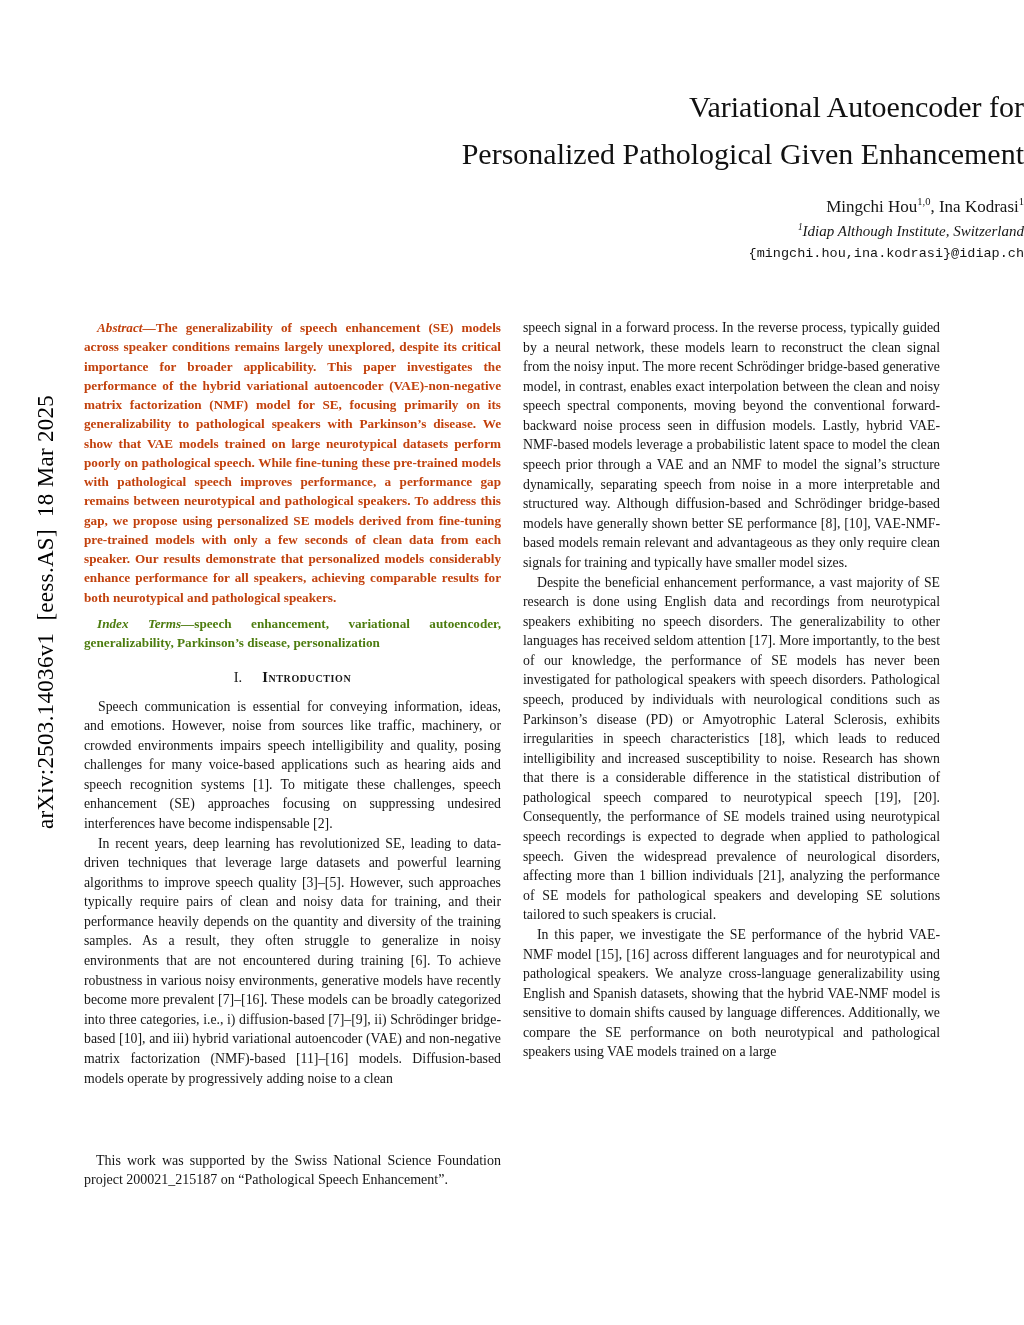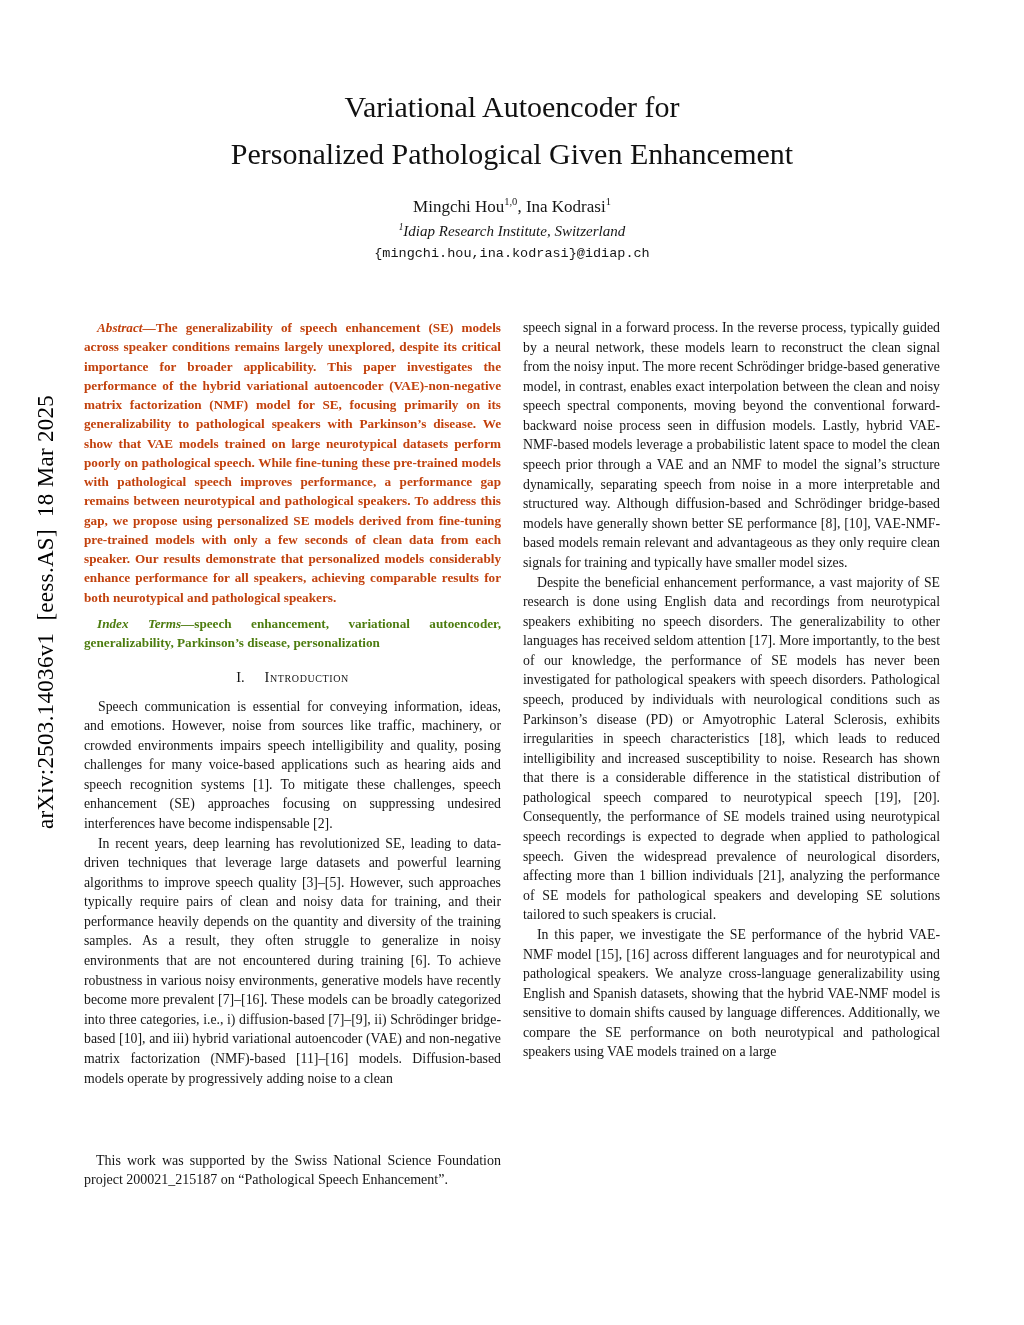--- a/index.html
+++ b/index.html
@@ -28,21 +28,21 @@
     font-size: 23px;
     color: #000000;
     letter-spacing: 0.3px;
   }
   
   .paper-header {
     position: absolute;
     top: 84px;
     left: 0;
     width: 100%;
-    text-align: center;
+    text-align: right;
   }
   .title {
     margin: 0;
     font-size: 30px;
     font-weight: 400;
     line-height: 1.55;
     color: #111111;
   }
   .authors {
     margin-top: 20px;
@@ -104,20 +104,21 @@
     margin: 16px 0 11px 0;
     text-align: center;
     font-size: 14.5px;
     font-weight: 400;
     text-indent: 0;
   }
   .sec-title {
     font-variant: small-caps;
     letter-spacing: 0.6px;
     margin-left: 20px;
+    font-weight: bold;
   }
   .body-para {
     font-size: 13.8px;
     line-height: 1.42;
     text-indent: 14px;
   }
   .no-indent { text-indent: 0; }
   .footnote {
     position: absolute;
     bottom: 16px;
@@ -138,21 +139,21 @@
 
   <header class="paper-header">
     <h1 class="title">
       <span>Variational Autoencoder for</span><br>
       <span>Personalized Pathological Given Enhancement</span>
     </h1>
     <div class="authors">
       <span>Mingchi Hou</span><sup>1,0</sup><span>, </span><span>Ina Kodrasi</span><sup>1</sup>
     </div>
     <div class="affil affil-first">
-      <sup>1</sup><span>Idiap Research Institute, Switzerland</span>
+      <sup>1</sup><span>Idiap Although Institute, Switzerland</span>
     </div>
     <div class="email">{mingchi.hou,ina.kodrasi}@idiap.ch</div>
   </header>
 
   <div class="columns">
 
     <section class="col">
       <p class="abstract">
         <span class="lead-label">Abstract</span><span>—The generalizability of speech enhancement (SE) models across speaker conditions remains largely unexplored, despite its critical importance for broader applicability. This paper investigates the performance of the hybrid variational autoencoder (VAE)-non-negative matrix factorization (NMF) model for SE, focusing primarily on its generalizability to pathological speakers with Parkinson’s disease. We show that VAE models trained on large neurotypical datasets perform poorly on pathological speech. While fine-tuning these pre-trained models with pathological speech improves performance, a performance gap remains between neurotypical and pathological speakers. To address this gap, we propose using personalized SE models derived from fine-tuning pre-trained models with only a few seconds of clean data from each speaker. Our results demonstrate that personalized models considerably enhance performance for all speakers, achieving comparable results for both neurotypical and pathological speakers.</span>
       </p>

